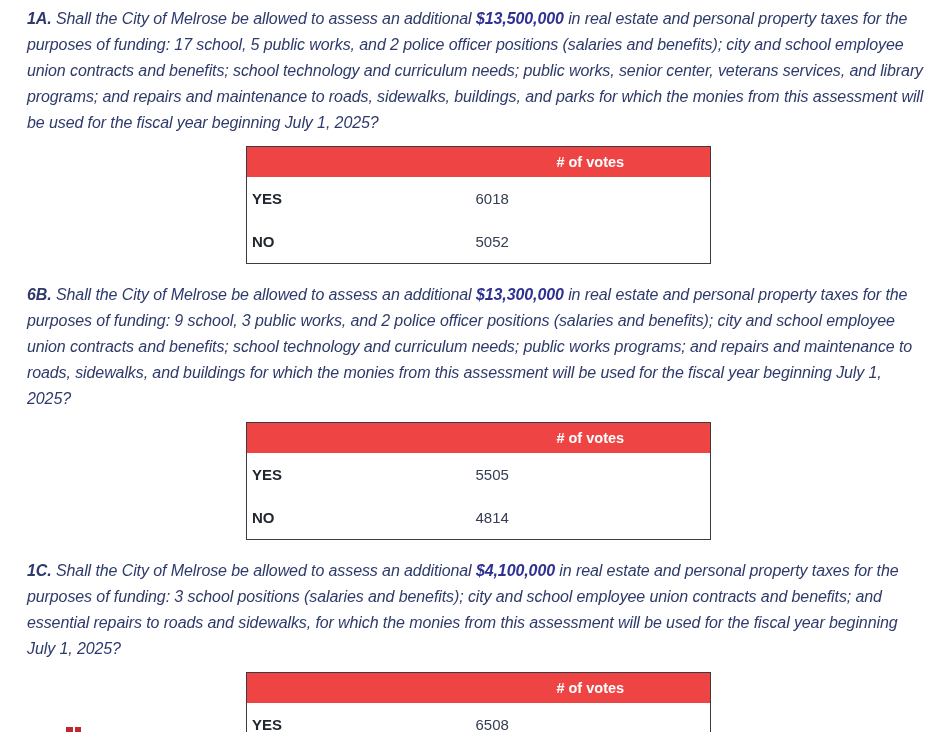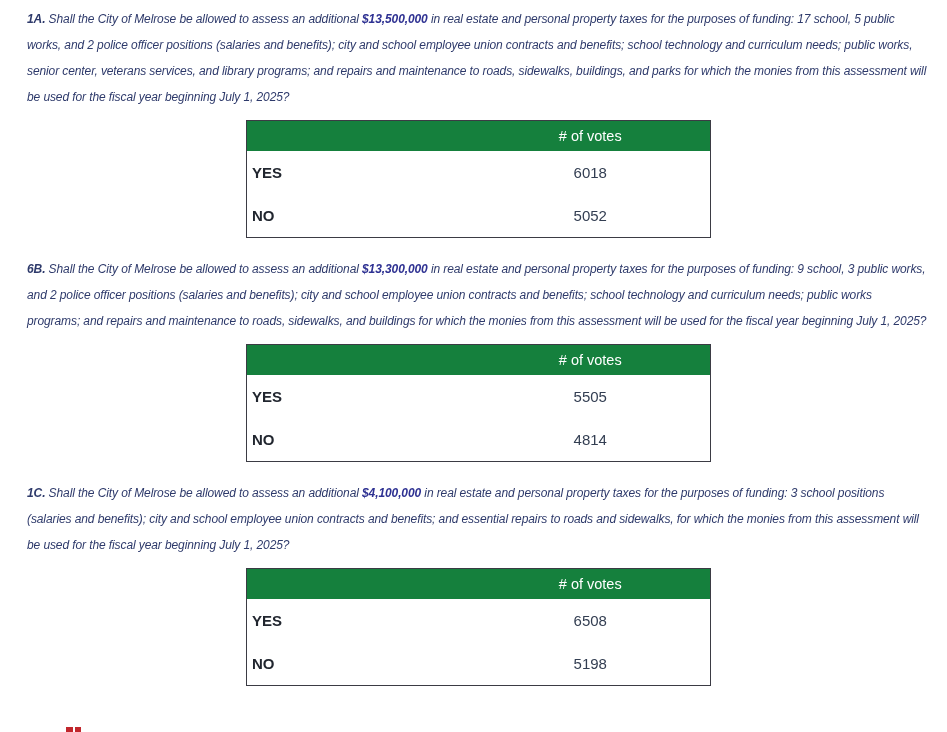--- a/index.html
+++ b/index.html
@@ -14,21 +14,21 @@
     overflow: hidden;
     font-family: "Liberation Sans", sans-serif;
   }
   .content {
     padding: 6px 20px 0 27px;
   }
   .qtext {
     width: 900px;
     margin: 0;
     font-style: italic;
-    font-size: 12px;
+    font-size: 16px;
     line-height: 26px;
     letter-spacing: -0.1px;
     color: #2e3a6b;
   }
   .qnum {
     font-weight: bold;
     font-style: italic;
     color: #2e3a6b;
   }
   .amount {
@@ -40,45 +40,45 @@
     border-collapse: collapse;
     table-layout: fixed;
     width: 464px;
     margin: 10px 0 18px 219px;
     border: 1px solid #3b3b44;
     font-style: normal;
   }
   table.votes-table col.c1 { width: 224px; }
   table.votes-table col.c2 { width: 240px; }
   table.votes-table th {
-    background: #15803d;
+    background: #ef4444;
     color: #ffffff;
     height: 30px;
-    font-weight: normal;
+    font-weight: bold;
     font-size: 14.5px;
     padding: 0;
   }
   table.votes-table th.hdr-votes { text-align: center; }
   table.votes-table td {
     height: 33px;
     padding: 5px;
     background: #ffffff;
     border: none;
   }
   td.row-label {
     font-weight: bold;
     font-size: 15px;
     color: #21262f;
     padding-left: 7px;
     text-align: left;
   }
   td.row-value {
     font-size: 15px;
     color: #333e52;
-    text-align: center;
+    text-align: left;
   }
   .red-mark {
     position: absolute;
     background: #c1272d;
     height: 5px;
     top: 727px;
   }
   .red-mark.m1 { left: 66px; width: 7px; }
   .red-mark.m2 { left: 75px; width: 6px; }
 </style>

